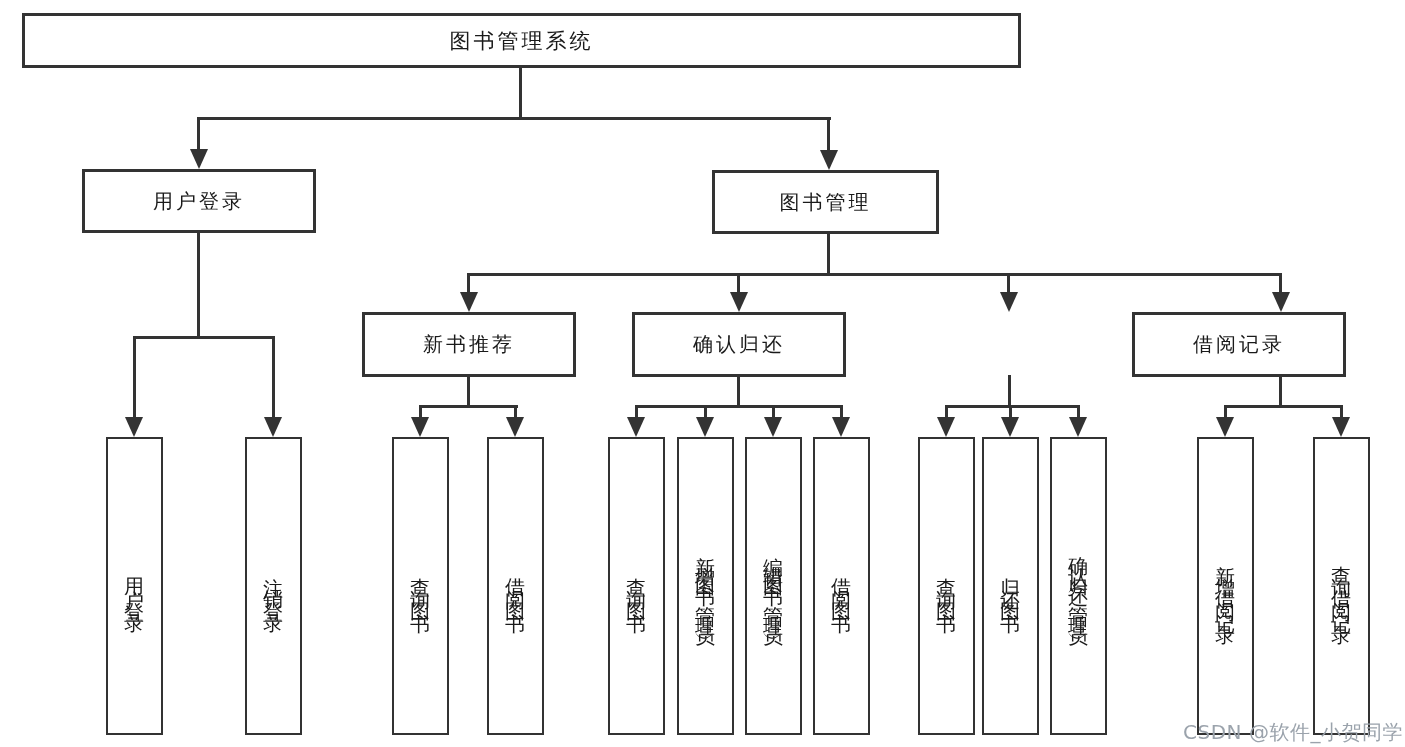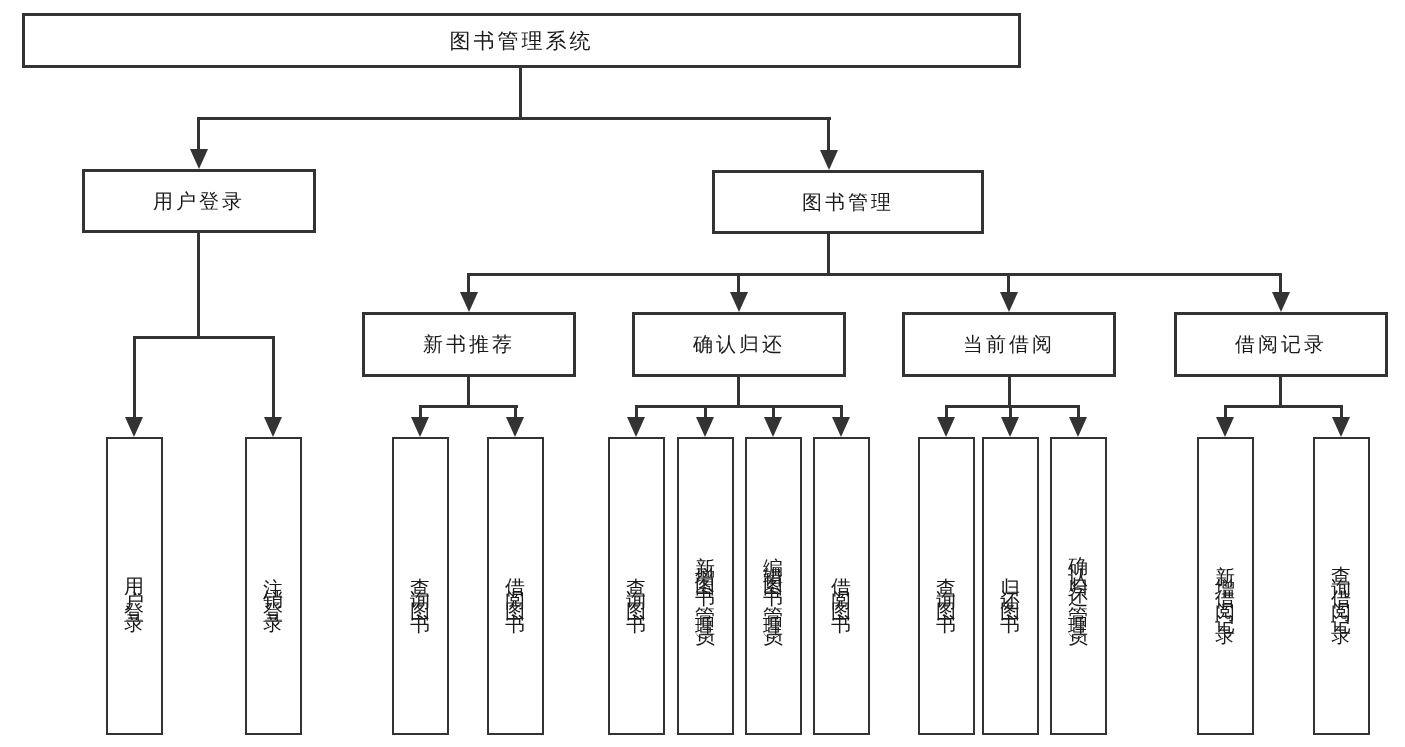--- a/index.html
+++ b/index.html
@@ -155,34 +155,31 @@
     <div class="ah" style="left:1332px;top:417px;"></div>
   </div>
 
   <div class="hbox title" style="left:22px;top:13px;width:999px;height:55px;">
     <span>图书管理系统</span>
   </div>
 
   <div class="hbox" style="left:82px;top:169px;width:234px;height:64px;">
     <span>用户登录</span>
   </div>
-  <div class="hbox" style="left:712px;top:170px;width:272px;height:64px;">
+  <div class="hbox" style="left:712px;top:170px;width:227px;height:64px;">
     <span>图书管理</span>
   </div>
 
   <div class="hbox" style="left:362px;top:312px;width:214px;height:65px;align-items:center;">
     <span>新书推荐</span>
   </div>
   <div class="hbox" style="left:632px;top:312px;width:214px;height:65px;">
     <span>确认归还</span>
   </div>
-  <div class="hbox" style="left:902px;top:312px;width:214px;height:65px;">
-    <span>当前借阅</span>
-  </div>
-  <div class="hbox" style="left:1174px;top:312px;width:214px;height:65px;">
+  <div class="hbox" style="left:1132px;top:312px;width:214px;height:65px;">
     <span>借阅记录</span>
   </div>
 
   <div class="vbox" style="left:106px;">
     <span>用户登录</span>
   </div>
   <div class="vbox" style="left:245px;">
     <span>注销登录</span>
   </div>
 
@@ -216,14 +213,15 @@
     <span>确认归还（管理员）</span>
   </div>
 
   <div class="vbox" style="left:1197px;">
     <span>新增借阅记录</span>
   </div>
   <div class="vbox" style="left:1313px;">
     <span>查询借阅记录</span>
   </div>
 
+  <div class="watermark">CSDN @软件_小贺同学</div>
 
 </div>
 
 </body></html>

